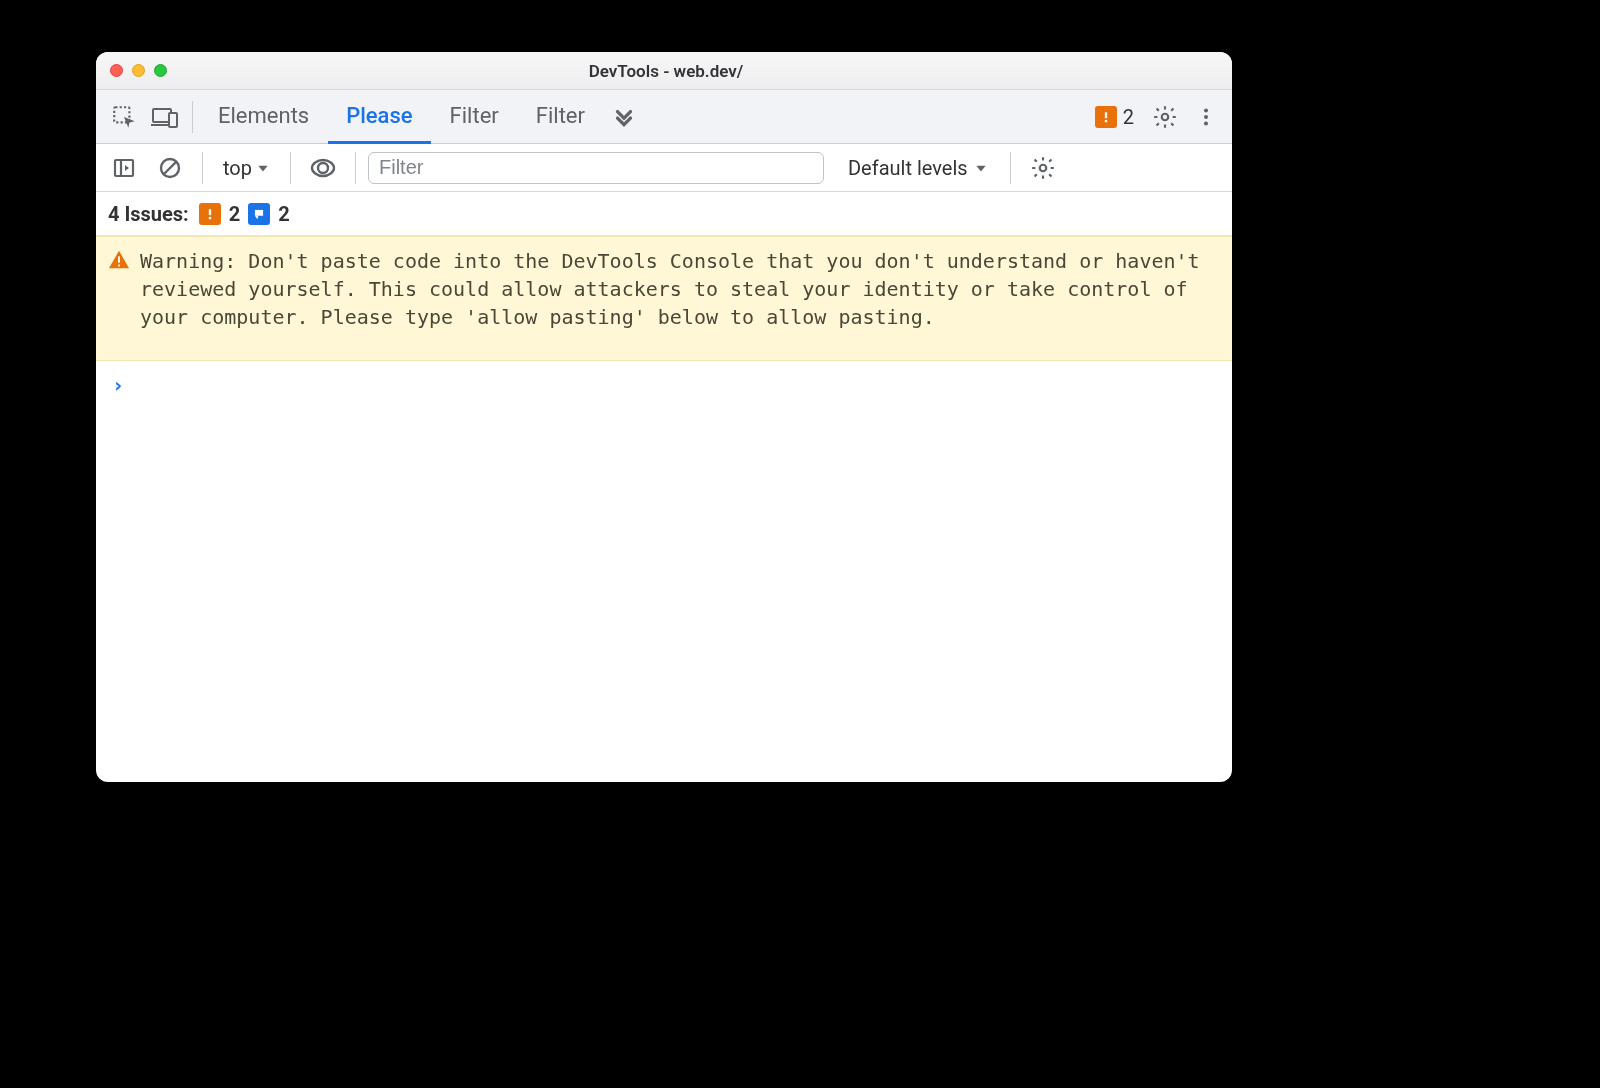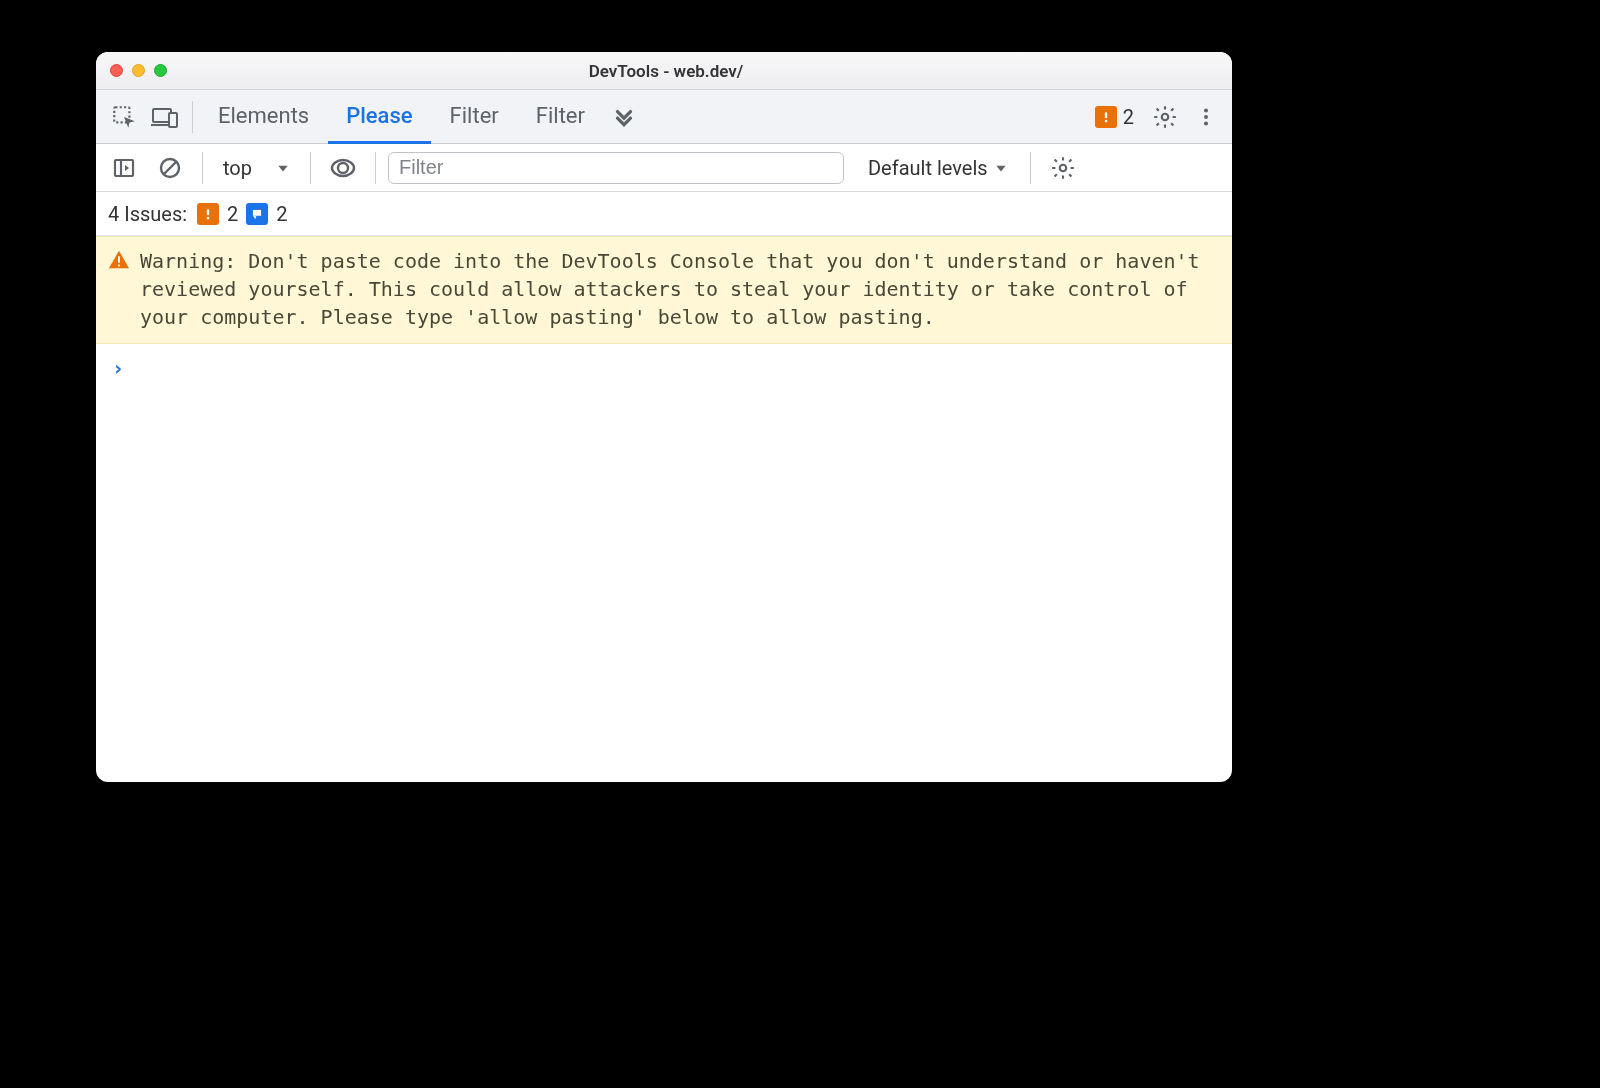--- a/index.html
+++ b/index.html
@@ -77,52 +77,53 @@
     font-weight:700; font-size:16px;
   }
   .toolbar {
     height: 48px;
     border-bottom: 1px solid #d8dadd;
     display:flex; align-items:center;
     padding: 0 6px 0 8px;
     gap: 6px;
   }
   .context {
-    display:flex; align-items:center; gap:24px;
+    display:flex; align-items:center; gap:4px;
     font-size:20px; color:#333; padding:0 8px; cursor:pointer;
   }
   .filter {
     flex: 0 0 456px;
   }
   .filter input {
     width:100%; height:32px; border:1px solid #c0c3c7; border-radius:6px;
     padding:7px 10px; font-size:20px; color:#333; background:#fff;
   }
   .filter input::placeholder { color:#80848a; }
   .levels {
     display:flex; align-items:center; gap:6px;
     font-size:20px; color:#333; padding:0 10px 0 18px; cursor:pointer;
   }
   .issues-row {
     height: 44px; display:flex; align-items:center;
     padding: 0 12px; font-size:20px; color:#333;
     border-bottom: 1px solid #e4e5e7;
     gap: 10px;
+    font-weight: bold;
   }
   .sq-info {
     width:22px; height:22px; background:#1a73e8; border-radius:3px;
     display:flex;align-items:center;justify-content:center;color:#fff;
   }
   .badges { display:flex; align-items:center; gap:8px;}
   .badges .n { color:#333; }
   .warning-msg {
     background:#fff7d5;
     border-top:1px solid #f1e6b2;
     border-bottom:1px solid #f1e6b2;
-    padding: 10px 16px 12px 12px;
+    padding: 10px 16px 29px 12px;
     display:flex; gap:10px;
     font-family: ui-monospace, Menlo, Consolas, monospace;
     font-size: 20px; line-height: 28px;
     color:#4a4737;
   }
   .warning-msg .tri {
     flex:0 0 22px; margin-top:2px;
   }
   .prompt {
     padding: 12px 16px;

